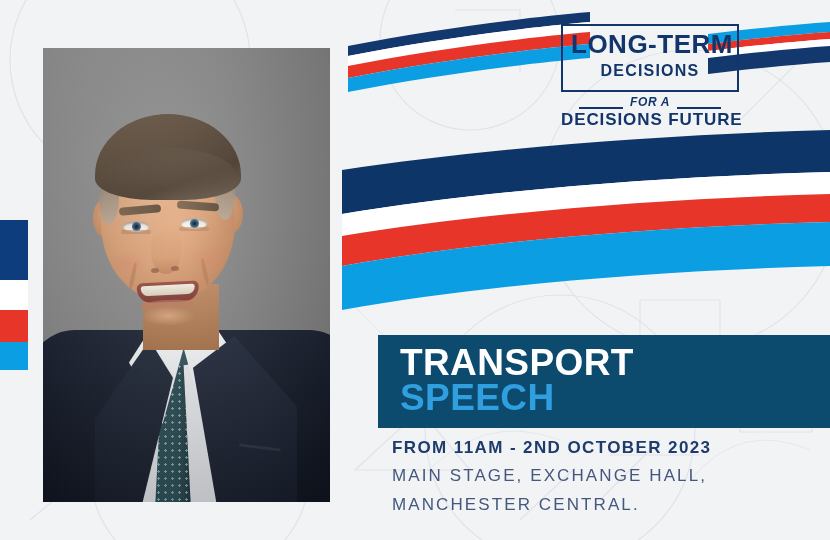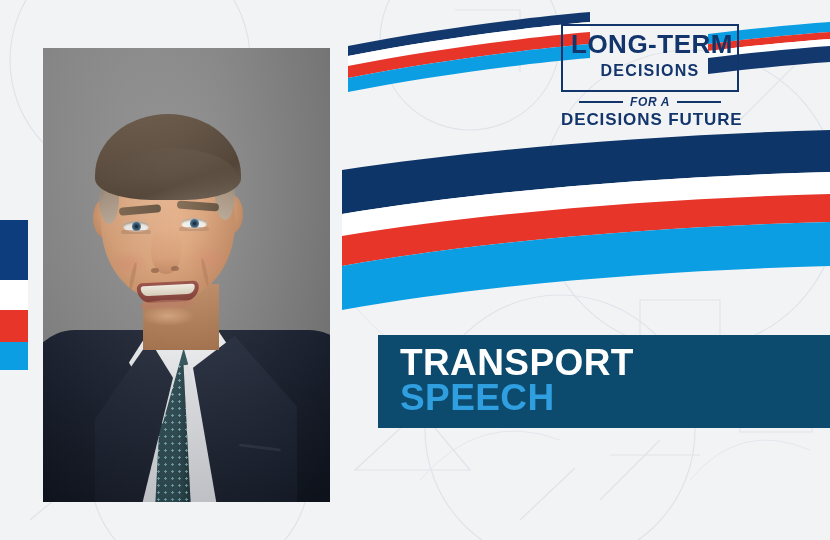--- a/index.html
+++ b/index.html
@@ -130,21 +130,21 @@
   .rib-main{left:338px;top:128px;width:492px;height:182px;}
 
   
   .logo{position:absolute;left:561px;top:24px;width:178px;height:88px;
     color:#12356b;text-align:center;}
   .logo-box{border:2px solid #12356b;padding:5px 8px 6px;}
   .logo-l1{font-weight:bold;font-size:26px;line-height:26px;letter-spacing:.5px;
     white-space:nowrap;}
   .logo-l2{font-weight:bold;font-size:16px;line-height:26px;letter-spacing:1.2px;
     white-space:nowrap;margin-top:1px;}
-  .logo-fora{display:flex;align-items:center;justify-content:center;gap:7px;
+  .logo-fora{display:flex;align-items:flex-end;justify-content:center;gap:7px;
     margin-top:3px;}
   .logo-fora span{font-style:italic;font-weight:bold;font-size:12px;letter-spacing:.6px;}
   .logo-fora i{display:block;height:2px;background:#12356b;flex:1;max-width:44px;}
   .logo-l4{font-weight:bold;font-size:17px;line-height:18px;letter-spacing:.9px;
     margin-top:2px;white-space:nowrap;}
 
   
   .panel{position:absolute;left:378px;top:335px;right:0;height:93px;
     background:#0c4a6e;}
   .panel-t1{position:absolute;left:22px;top:9px;color:#ffffff;
@@ -274,14 +274,19 @@
       <i></i>
     </div>
     <div class="logo-l4">DECISIONS FUTURE</div>
   </div>
 
   <div class="panel">
     <div class="panel-t1">TRANSPORT</div>
     <div class="panel-t2">SPEECH</div>
   </div>
 
+  <div class="details">
+    <div class="d-when">FROM 11AM - 2ND OCTOBER 2023</div>
+    <div class="d-where">MAIN STAGE, EXCHANGE HALL,</div>
+    <div class="d-where">MANCHESTER CENTRAL.</div>
+  </div>
 
 </div>
 
 </body></html>

